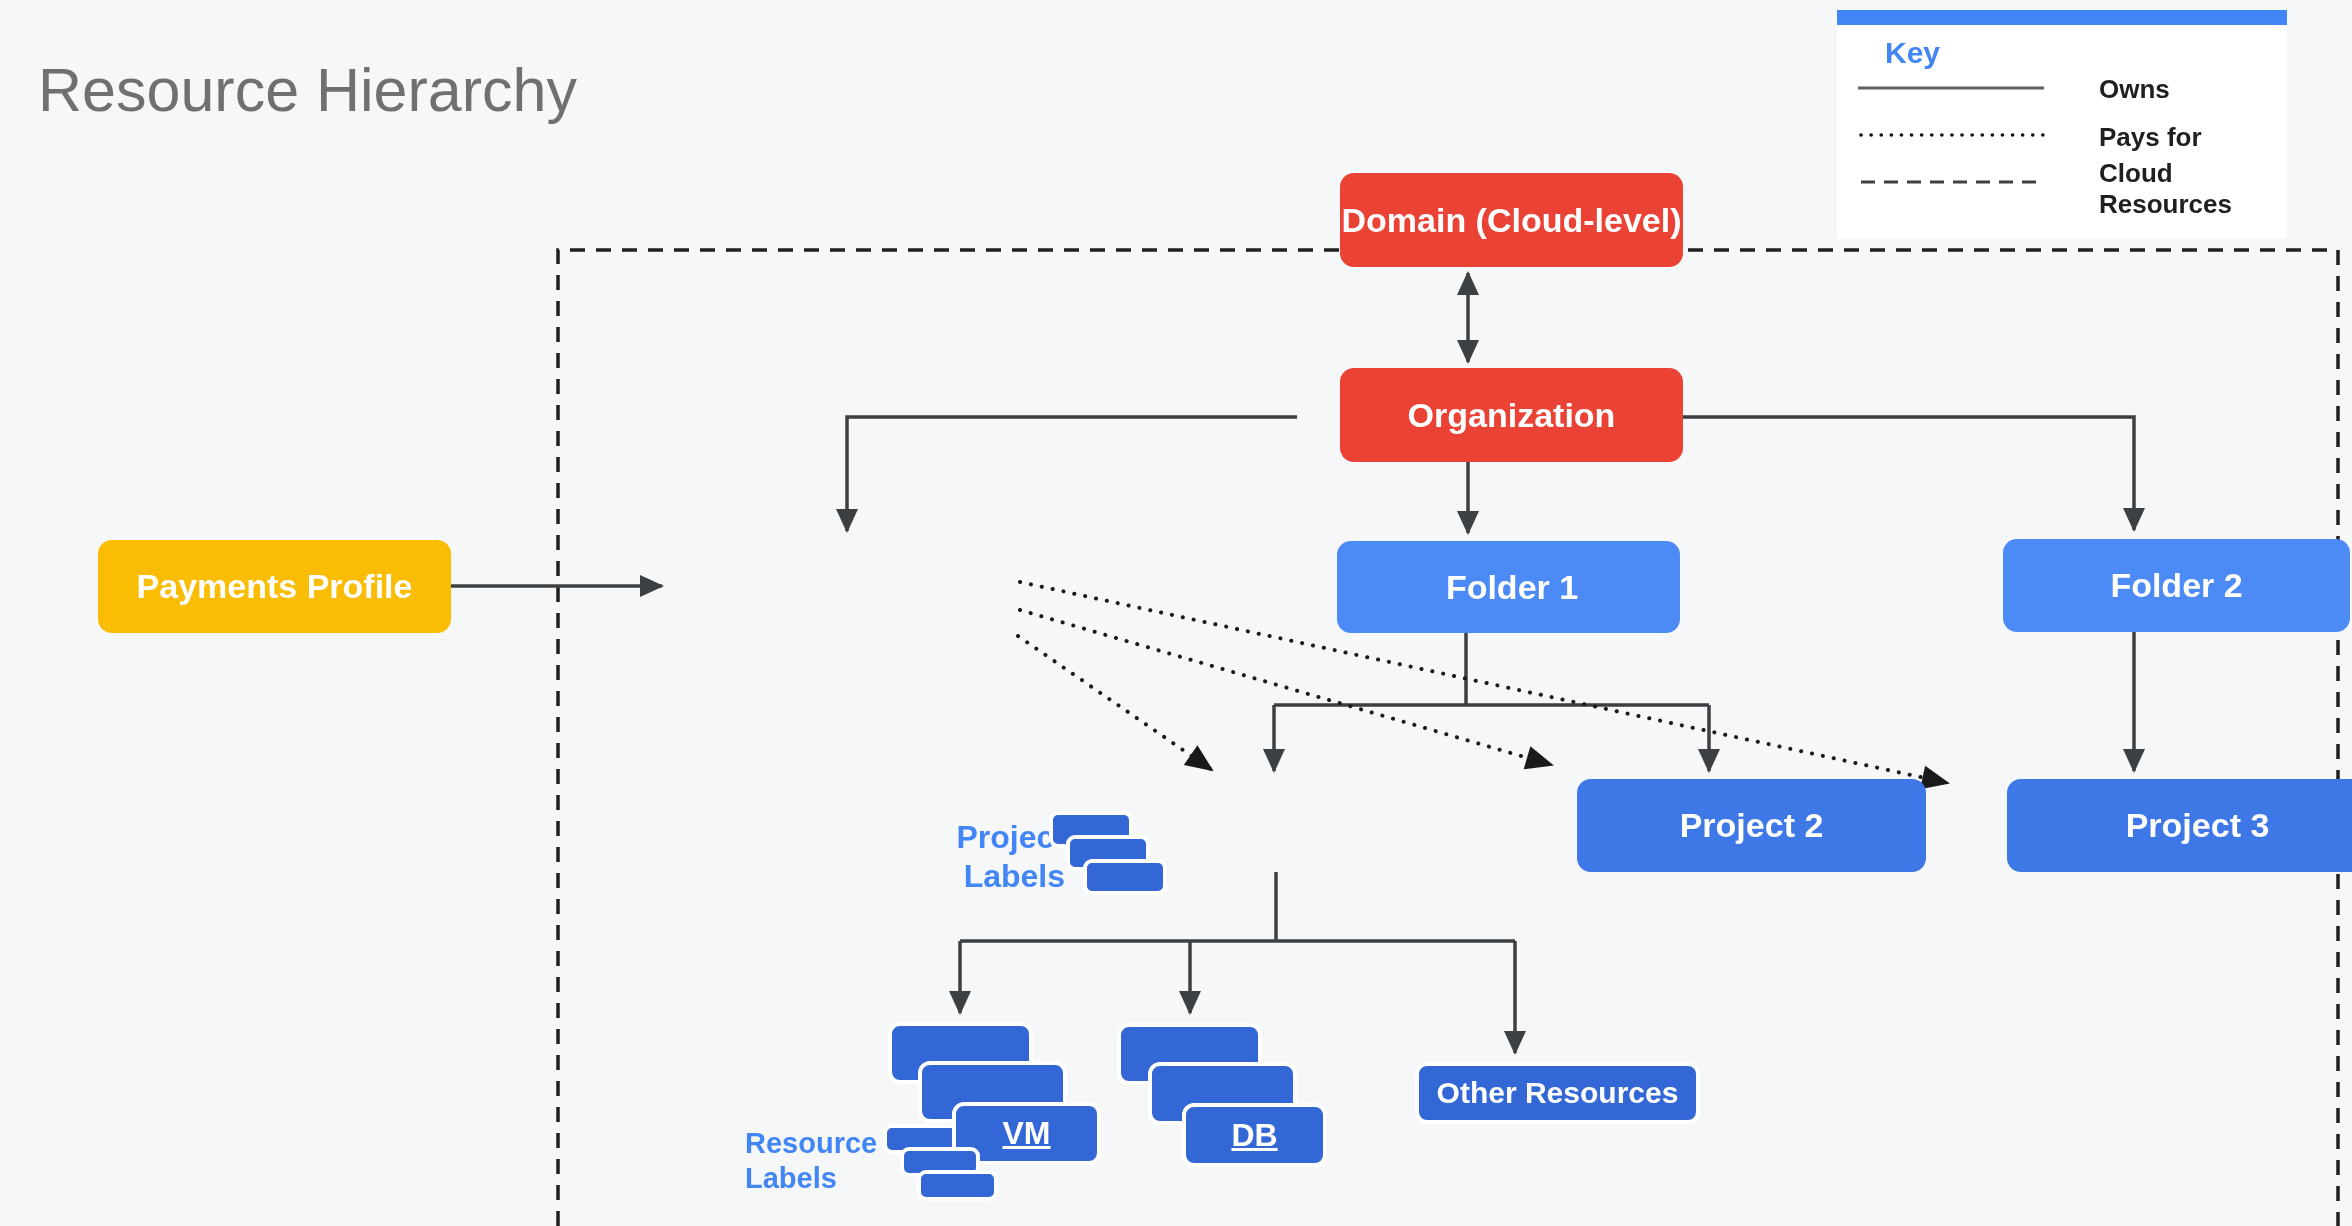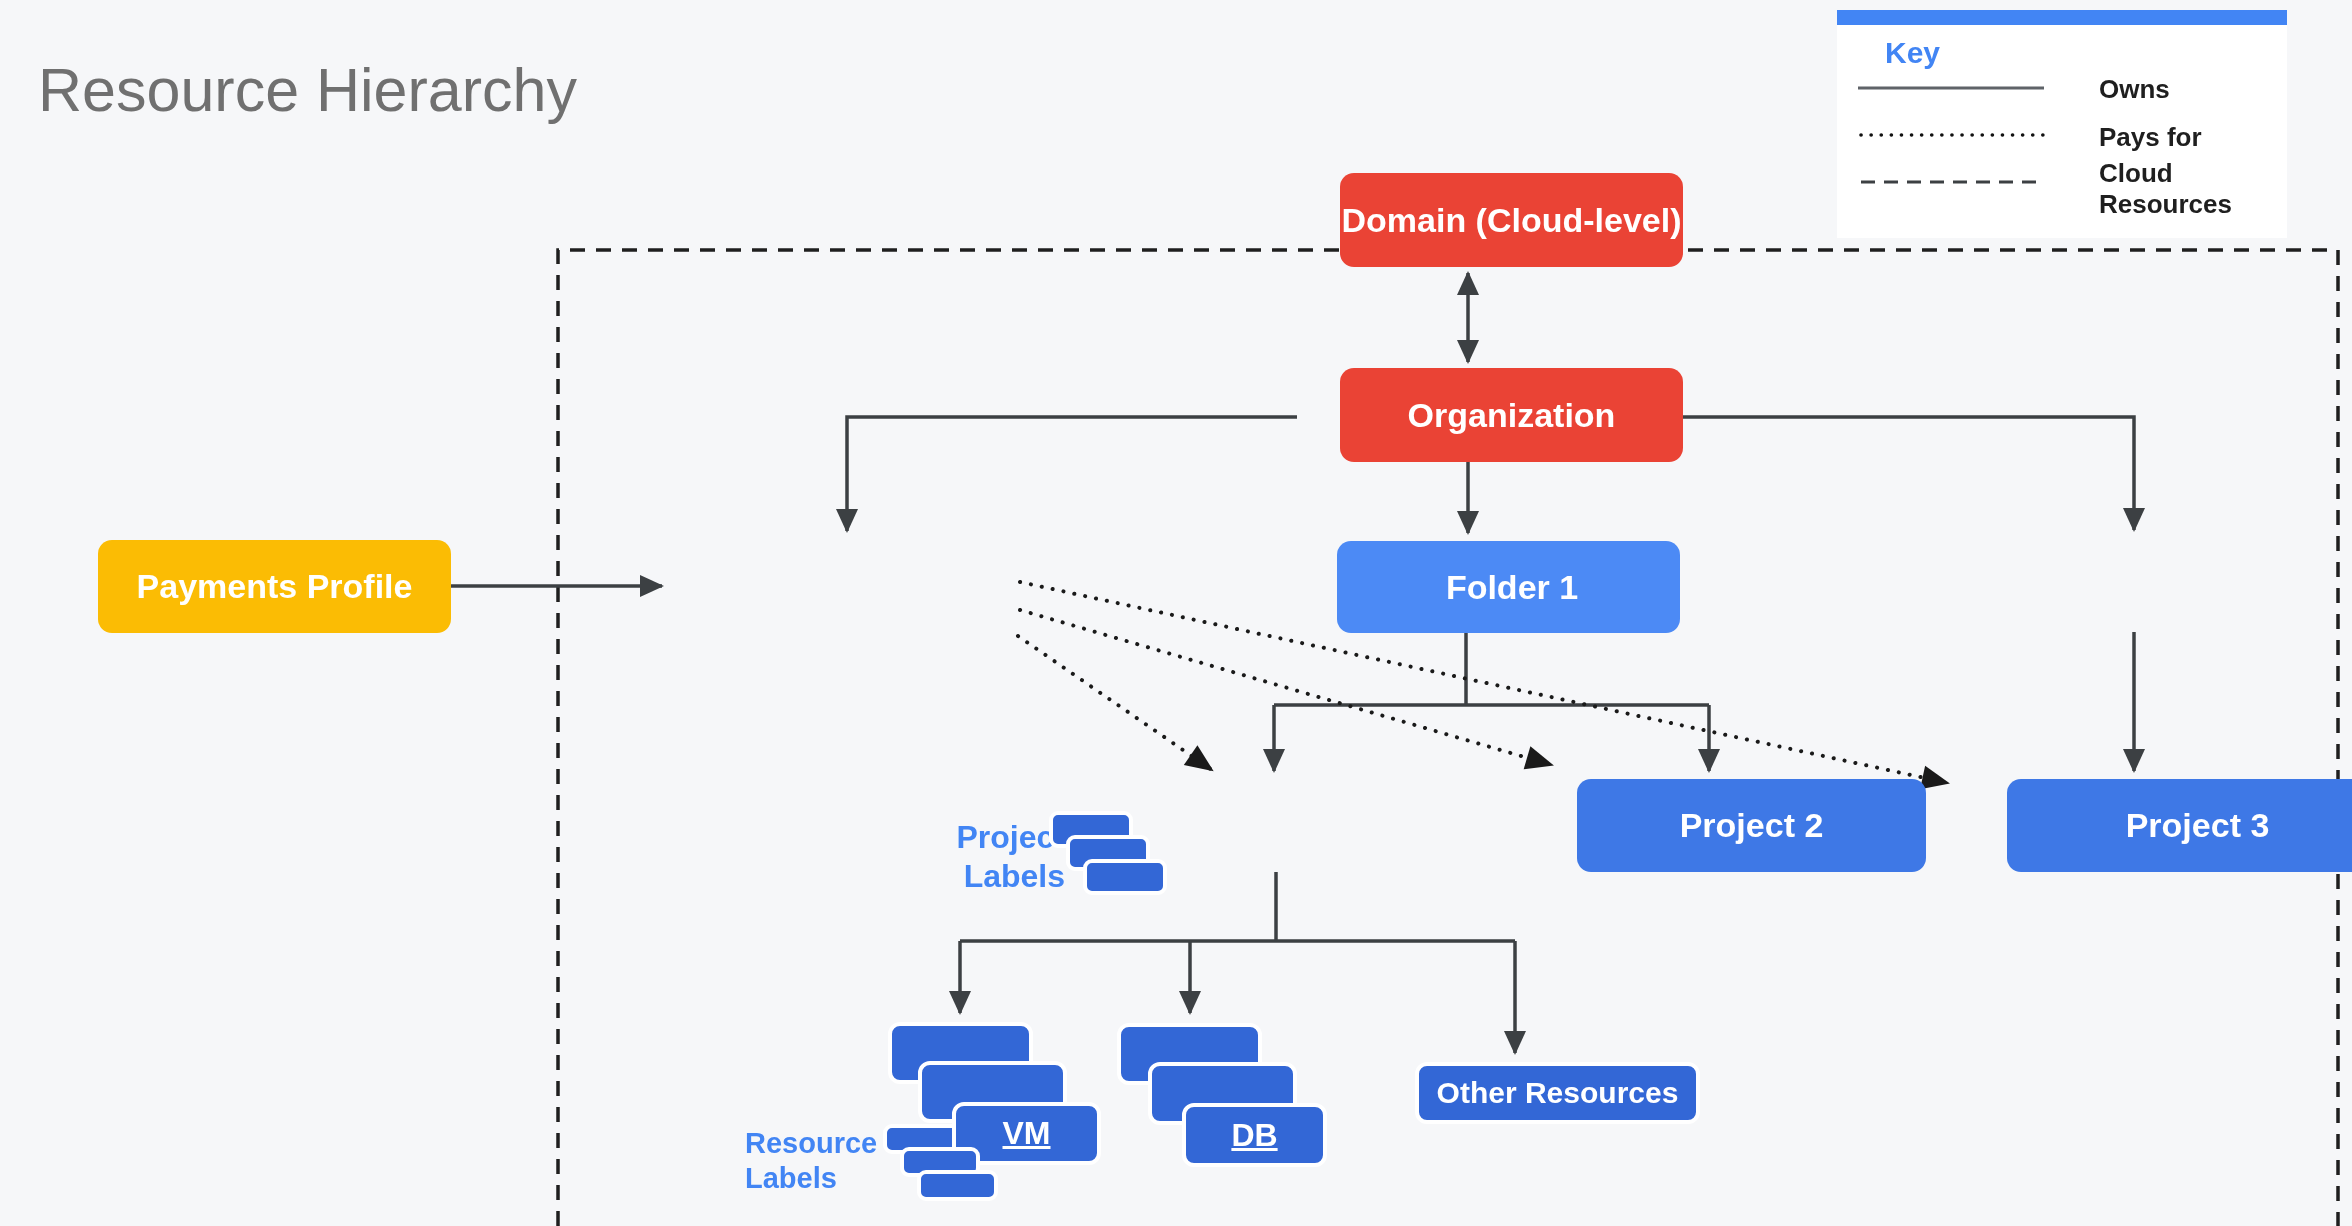--- a/index.html
+++ b/index.html
@@ -75,20 +75,21 @@
     </svg>
     <div class="legend-label" style="top:64px;text-align:right;">Owns</div>
     <div class="legend-label" style="top:112px;">Pays for</div>
     <div class="legend-label" style="top:148px;width:150px;">Cloud Resources</div>
   </div>
 
   <div class="node red" style="left:1297px;top:173px;width:343px;height:94px;">Domain (Cloud-level)</div>
   <div class="node red" style="left:1297px;top:368px;width:343px;height:94px;">Organization</div>
   <div class="node yellow" style="left:55px;top:540px;width:353px;height:93px;">Payments Profile</div>
   <div class="node folder" style="left:1294px;top:541px;width:343px;height:92px;padding-left:7px;">Folder 1</div>
+  <div class="node folder" style="left:1960px;top:539px;width:347px;height:93px;">Folder 2</div>
   <div class="node project" style="left:1534px;top:779px;width:349px;height:93px;">Project 2</div>
   <div class="node project" style="left:1964px;top:779px;width:381px;height:93px;">Project 3</div>
 
   <div class="annot" style="left:925px;top:818px;width:140px;font-size:32px;line-height:39px;text-align:right;">Project Labels</div>
   <div class="card small-card" style="left:1049px;top:811px;width:84px;height:37px;"></div>
   <div class="card small-card" style="left:1066px;top:835px;width:84px;height:36px;"></div>
   <div class="card small-card" style="left:1083px;top:859px;width:84px;height:36px;"></div>
 
   <div class="card" style="left:888px;top:1022px;width:145px;height:62px;"></div>
   <div class="card" style="left:918px;top:1061px;width:149px;height:62px;"></div>

